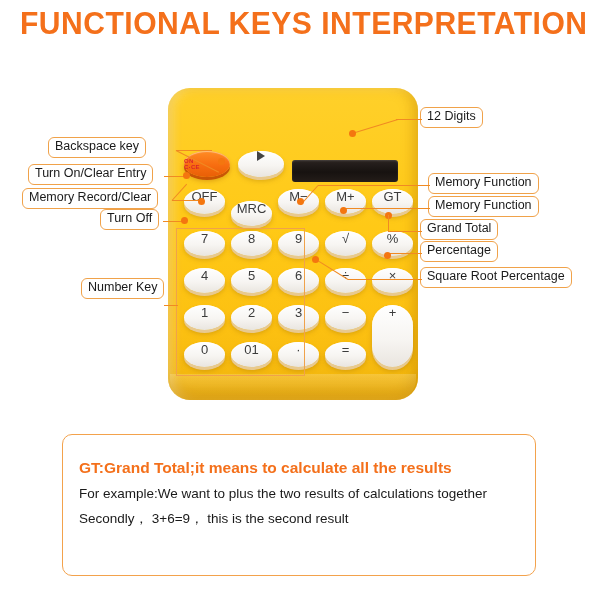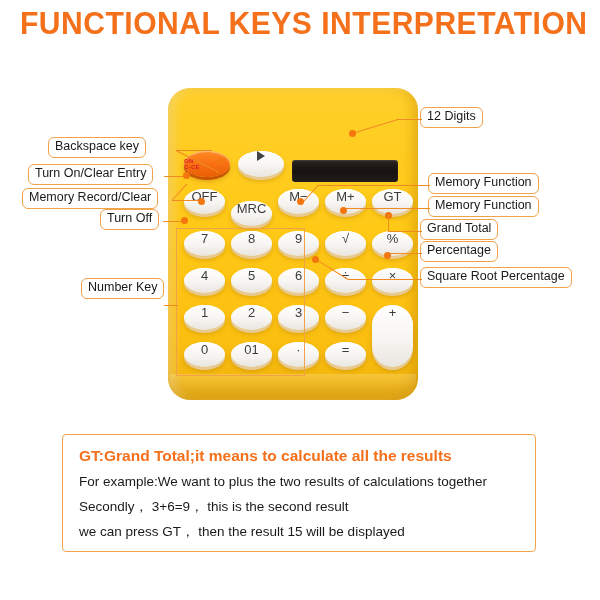--- a/index.html
+++ b/index.html
@@ -106,23 +106,23 @@
     line-height:1.1;
   }
   .lead{position:absolute;background:#f08a23;height:1px;}
   .leadv{position:absolute;background:#f08a23;width:1px;}
   .diag{position:absolute;background:#f08a23;height:1px;transform-origin:left center;}
   .dot{position:absolute;width:7px;height:7px;border-radius:50%;background:#f4760f;}
   .box{position:absolute;border:1px solid #f0a24a;}
 
   
   #note{
-    position:absolute;left:62px;top:434px;width:474px;height:118px;
-    border:1.5px solid #f3a24c;border-radius:4px;background:#fff;
-    padding:10px 16px 0 16px;box-sizing:border-box;
+    position:absolute;left:62px;top:434px;width:474px;height:142px;
+    border:1.5px solid #f3a24c;border-radius:10px;background:#fff;
+    padding:22px 16px 0 16px;box-sizing:border-box;
   }
   #note h2{
     margin:2px 0 6px 0;font-size:15.5px;color:#f4701b;font-weight:bold;
   }
   #note p{margin:0 0 3px 0;font-size:13.5px;color:#1a1a1a;line-height:1.62;}
 </style>
 </head>
 <body>
 
 <div id="title">FUNCTIONAL KEYS INTERPRETATION</div>
@@ -267,14 +267,13 @@
 
 <div class="lbl" style="left:420px;top:267px;">Square Root Percentage</div>
 <div class="lead" style="left:348px;top:279px;width:74px;"></div>
 <div class="diag" style="left:348px;top:279px;width:38px;transform:rotate(-148deg);"></div>
 <div class="dot" style="left:312px;top:256px;"></div>
 
 <div id="note">
   <h2>GT:Grand Total;it means to calculate all the results</h2>
   <p>For example:We want to plus the two  results of calculations together</p>
   <p>Secondly， 3+6=9， this is the second result</p>
-  <p>we can press GT， then the result 15 will be displayed</p>
 </div>
 
 </body></html>

